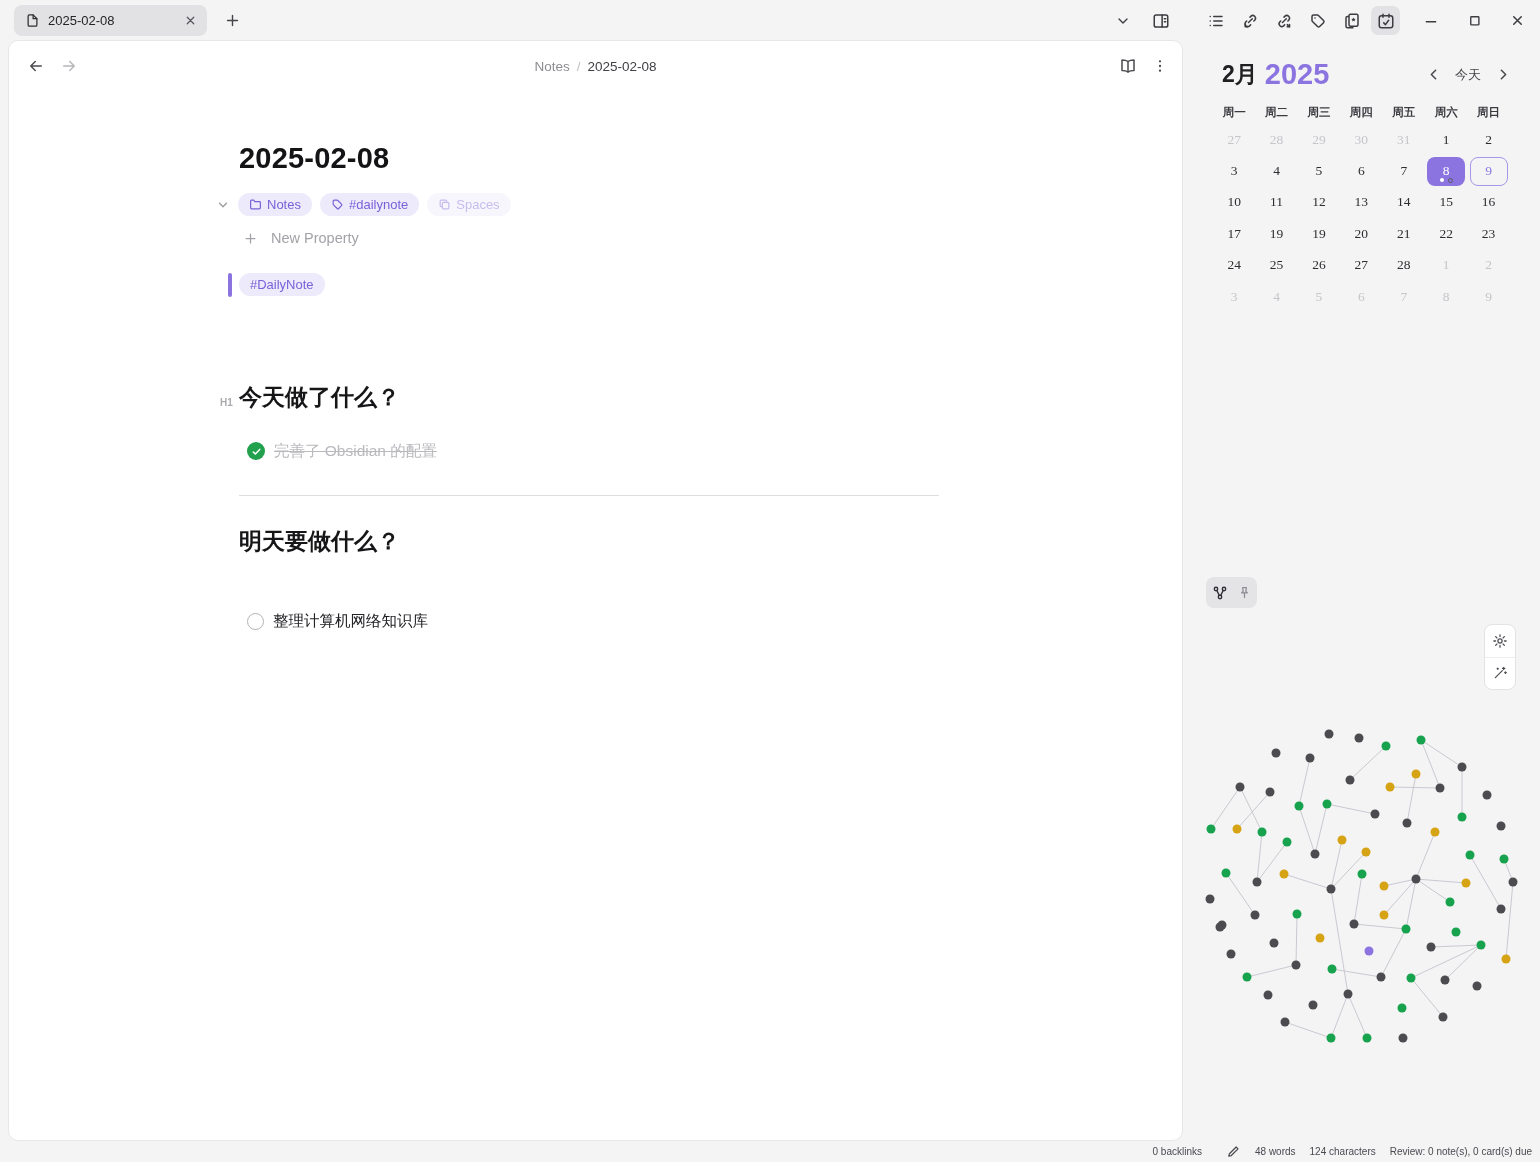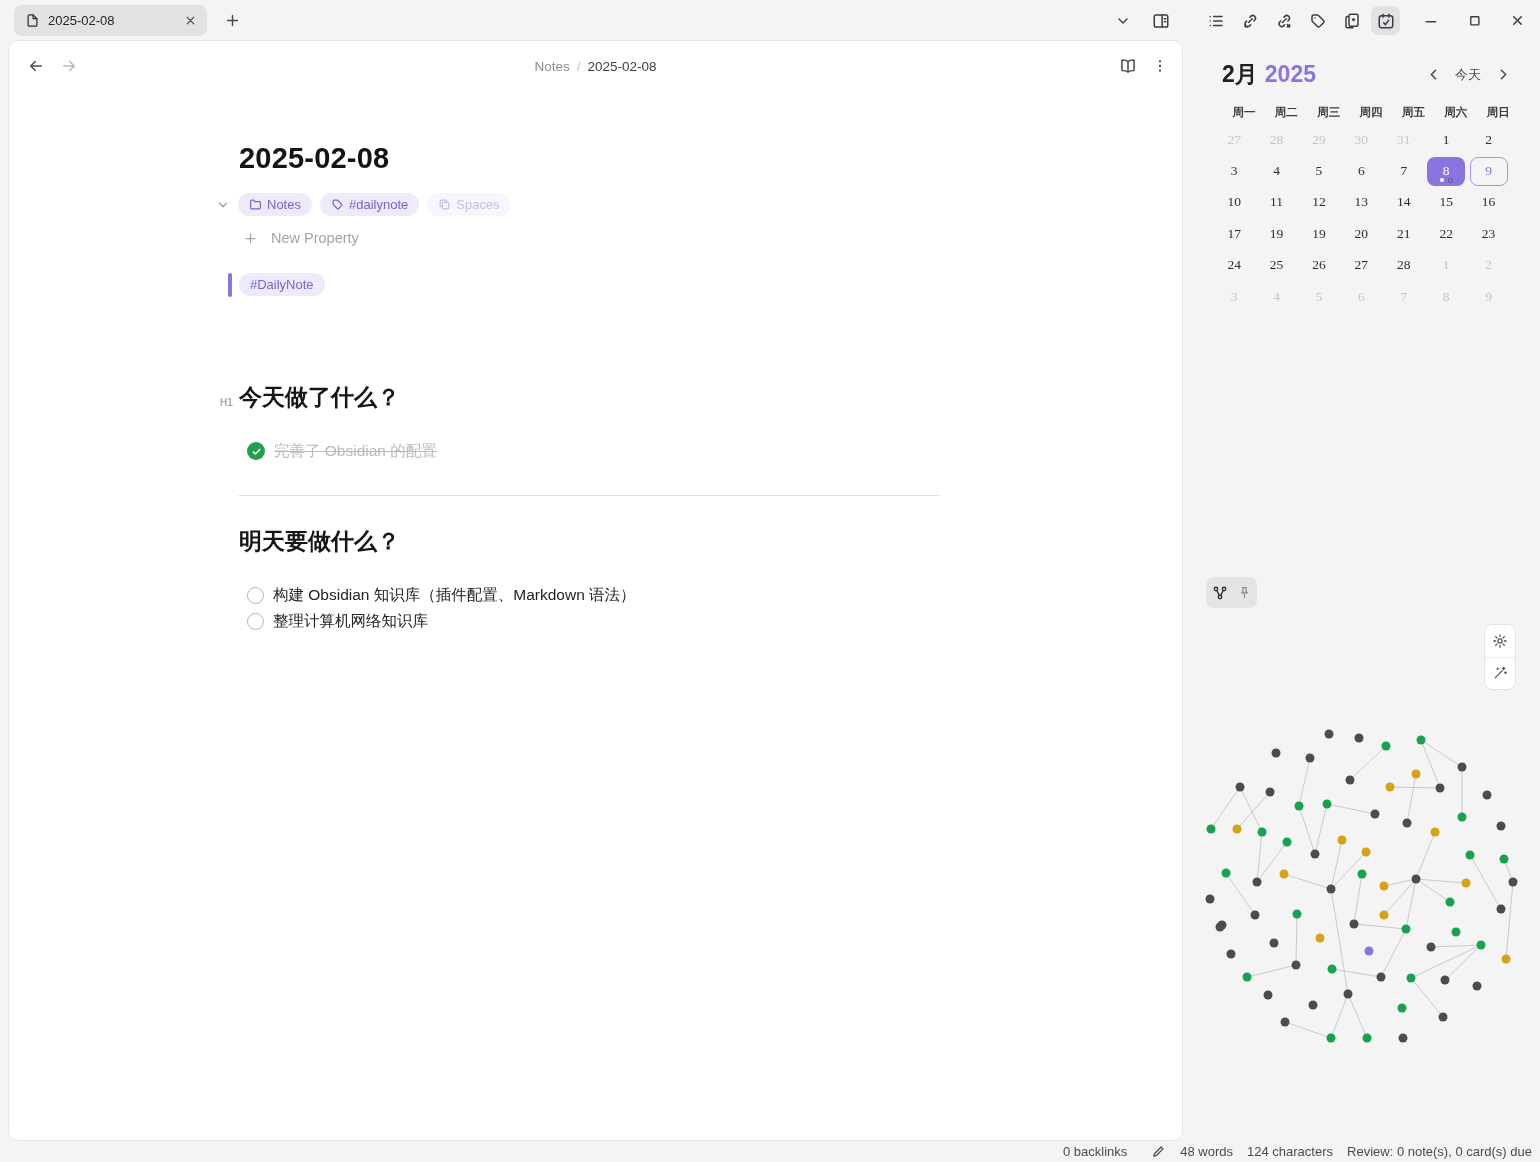--- a/index.html
+++ b/index.html
@@ -70,28 +70,28 @@
   .task-circle { width:17px; height:17px; border:1.6px solid #b3b3b9; border-radius:50%;
     flex:0 0 17px; background:#fff; }
   .task-text { font-size:15.5px; color:#232327; }
   .t-done { top:398px; } .t-todo1 { top:542px; } .t-todo2 { top:568px; }
   .divider { top:454px; width:700px; height:1px; background:#dededf; }
 
   
   .cal-head { position:absolute; left:1222px; top:59px; width:290px; height:31px;
     display:flex; align-items:center; }
   .cal-month { font-size:23px; font-weight:600; color:#202023; }
-  .cal-year { font-size:23px; font-weight:bold; color:#8b74e0; margin-left:7px; }
+  .cal-year { font-size:29px; font-weight:bold; color:#8b74e0; margin-left:7px; }
   .cal-nav { margin-left:auto; display:flex; align-items:flex-start; gap:13px; }
   .cal-nav .chev { width:18px; height:18px; color:#48484d; }
   .cal-today { font-size:13px; color:#46464b; }
   .cal-weekdays, .cal-grid { position:absolute; left:1213px; display:grid;
     grid-template-columns:repeat(7,42.4px); }
   .cal-weekdays { top:105px; }
-  .cal-wd { text-align:right; font-size:11.5px; font-weight:bold; color:#3a3a3f; }
+  .cal-wd { text-align:center; font-size:11.5px; font-weight:bold; color:#3a3a3f; }
   .cal-grid { top:124px; grid-auto-rows:31.4px; }
   .cal-cell { display:flex; align-items:center; justify-content:center; }
   .cal-inner { width:38px; height:29px; border-radius:8px; display:flex; align-items:center;
     justify-content:center; font-size:13.5px; font-weight:500; color:#2d2d31; position:relative;font-family:Liberation Serif, serif; }
   .cal-cell.muted .cal-inner { color:#c5c5ca; }
   .cal-cell.sel .cal-inner { background:#8b74e0; color:#ffffff; }
   .cal-cell.out .cal-inner { border:1.5px solid #a795e8; color:#8b74e0; }
   .cal-dots { position:absolute; bottom:3px; left:0; right:0; display:flex; gap:4px;
     align-items:center; justify-content:center; }
   .dot-solid { width:4px; height:4px; border-radius:50%; background:#ffffff; }
@@ -106,21 +106,21 @@
     background:#ffffff; border:1px solid #e3e3e6; border-radius:8px;
     display:flex; flex-direction:column; }
   .graph-tools .cell { flex:1; display:flex; align-items:center; justify-content:center;
     color:#4e4e54; }
   .graph-tools .cell + .cell { border-top:1px solid #ededef; }
   .graph-svg { position:absolute; left:1190px; top:700px; }
 
   
   .statusbar { position:absolute; left:0; top:1141px; width:1540px; height:21px;
     display:flex; align-items:center; justify-content:flex-end; gap:14px;
-    padding-right:8px; font-size:13px; color:#4a4a50; }
+    padding-right:8px; font-size:10px; color:#4a4a50; }
   .statusbar .pencil { color:#4a4a50; }
   .sb-backlinks { margin-right:10px; }
 </style>
 </head>
 <body>
 
 <div class="topbar">
   <div class="tab">
     <span class="ic">
       <svg width="15" height="15" viewBox="0 0 24 24" fill="none" stroke="currentColor" stroke-width="2" stroke-linecap="round" stroke-linejoin="round">
@@ -299,24 +299,20 @@
     </span>
     <span class="task-done-text">完善了 Obsidian 的配置</span>
   </div>
 
   <div class="blk divider"></div>
 
   <div class="blk h1row h1-b">
     <span class="h1text">明天要做什么？</span>
   </div>
 
-  <div class="blk task t-todo1">
-    <span class="task-circle"></span>
-    <span class="task-text">构建 Obsidian 知识库（插件配置、Markdown 语法）</span>
-  </div>
   <div class="blk task t-todo2">
     <span class="task-circle"></span>
     <span class="task-text">整理计算机网络知识库</span>
   </div>
 </div>
 
 <div class="cal-head">
   <span class="cal-month">2月</span>
   <span class="cal-year">2025</span>
   <span class="cal-nav">

